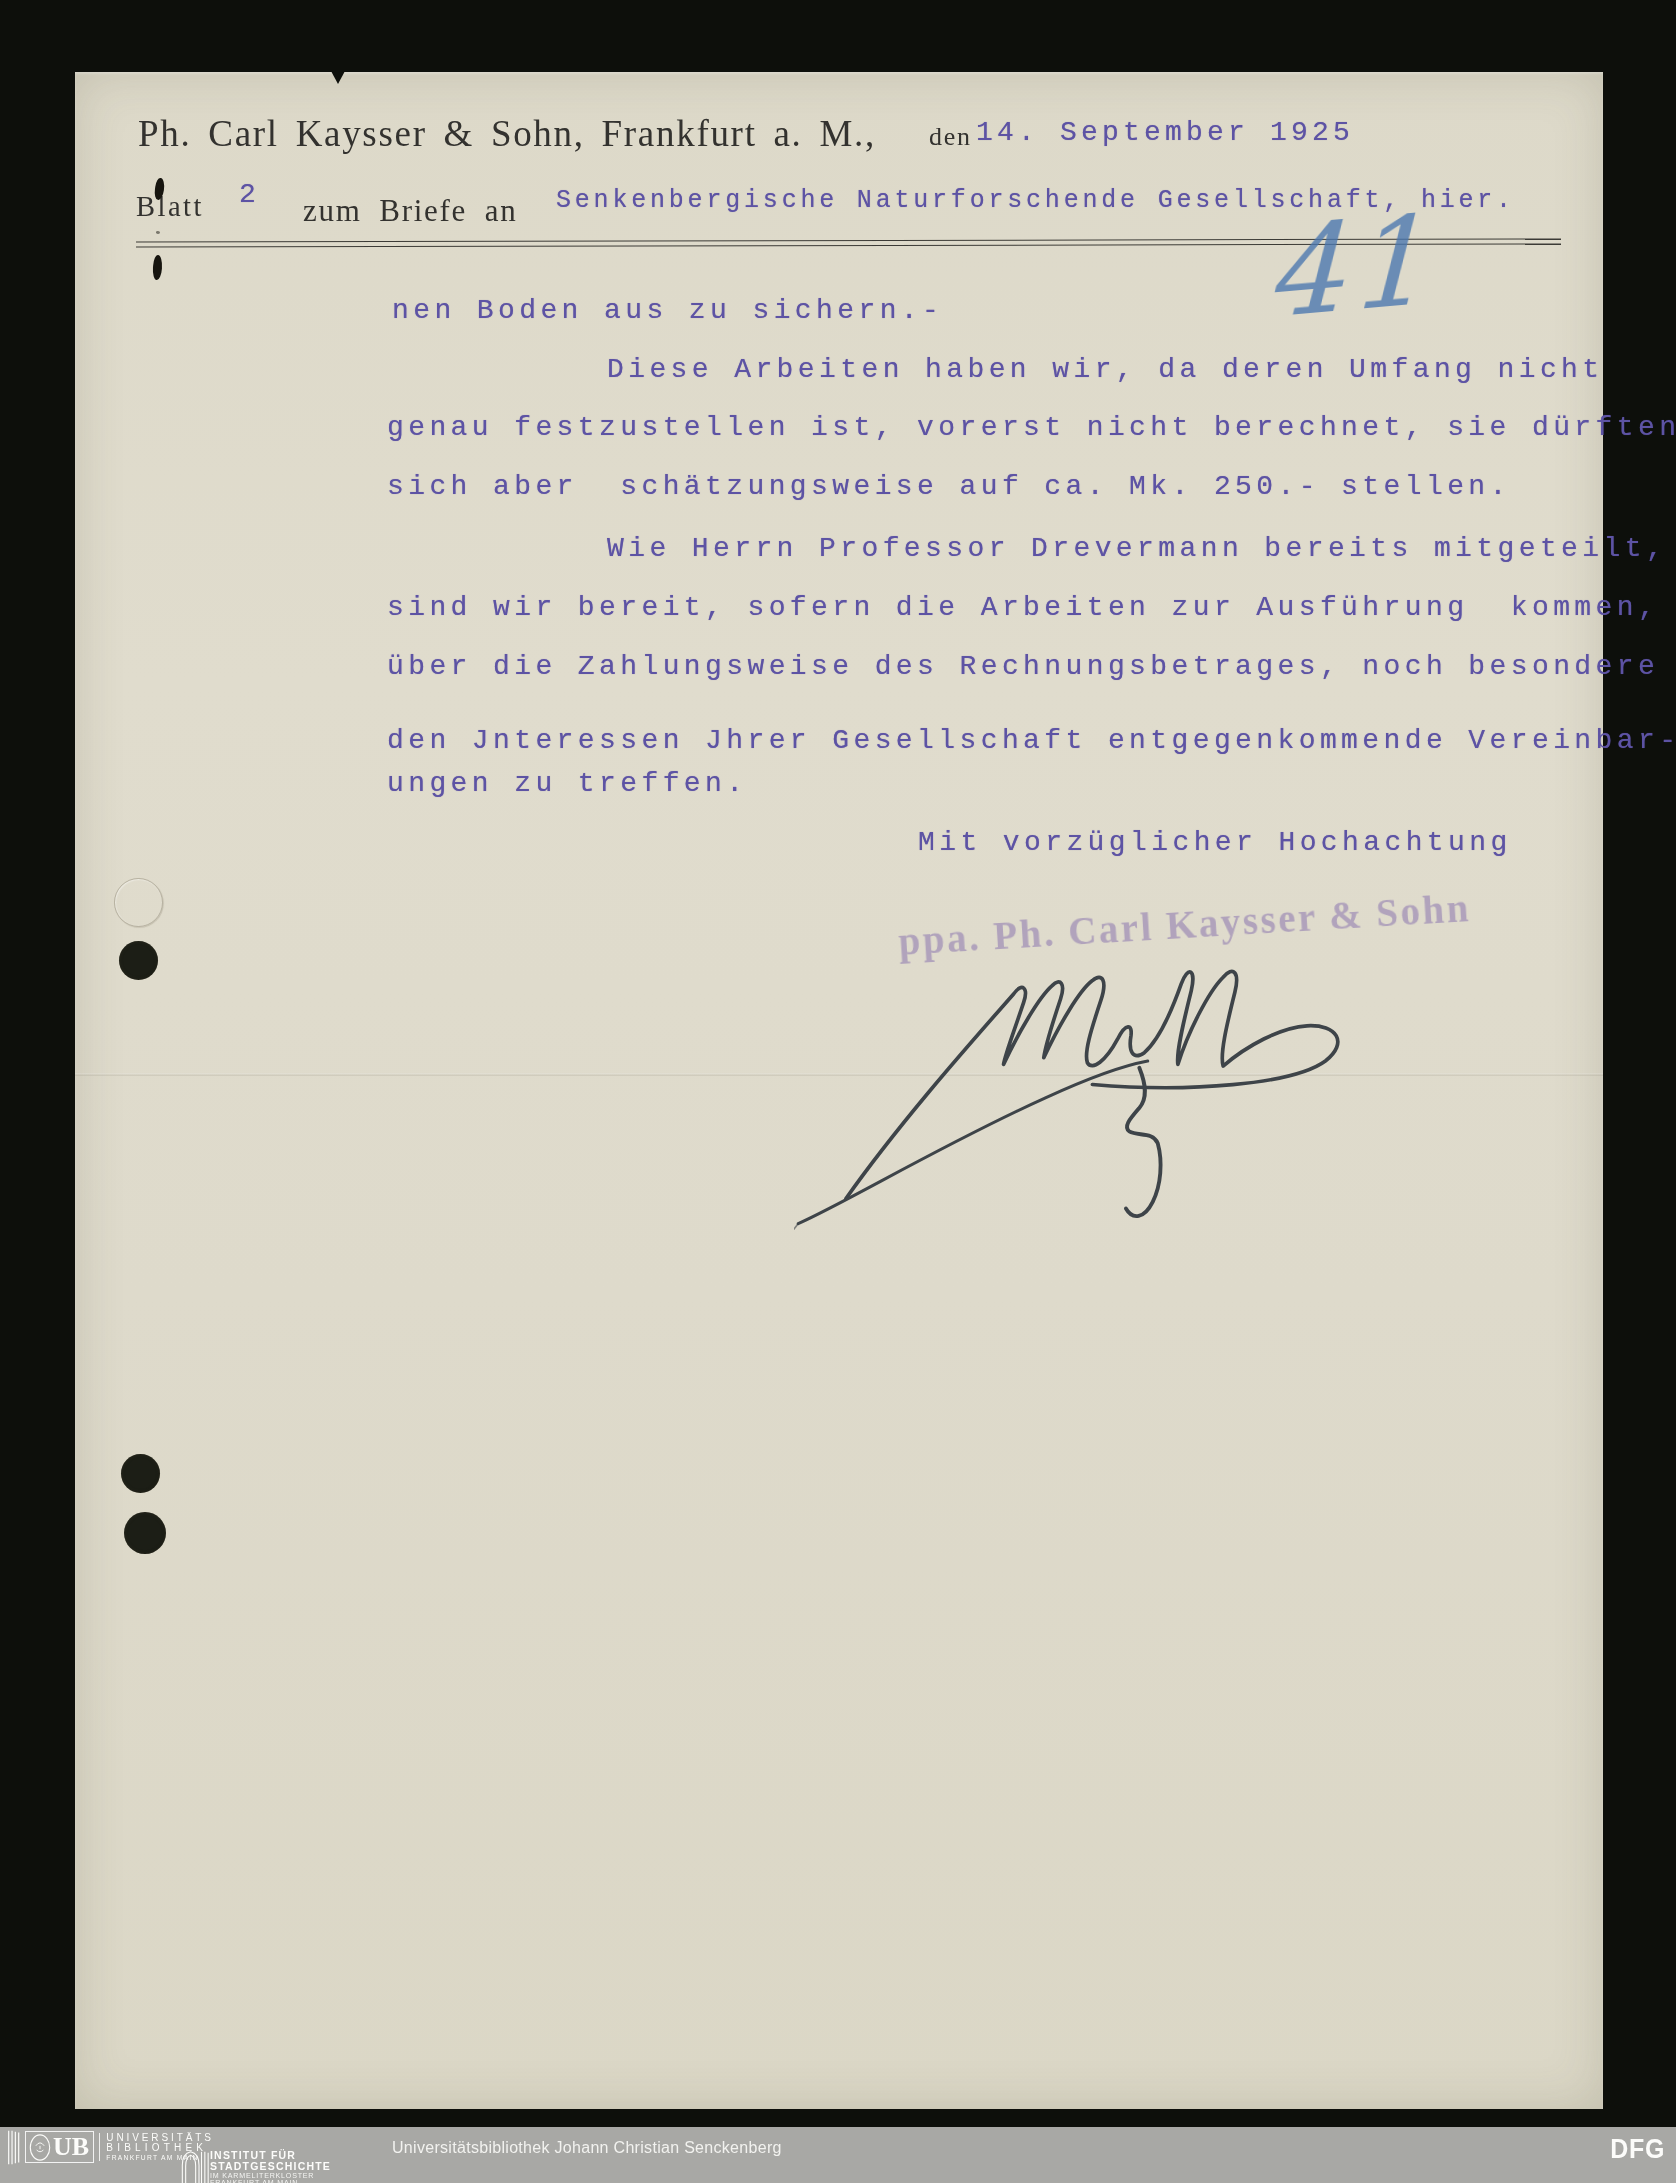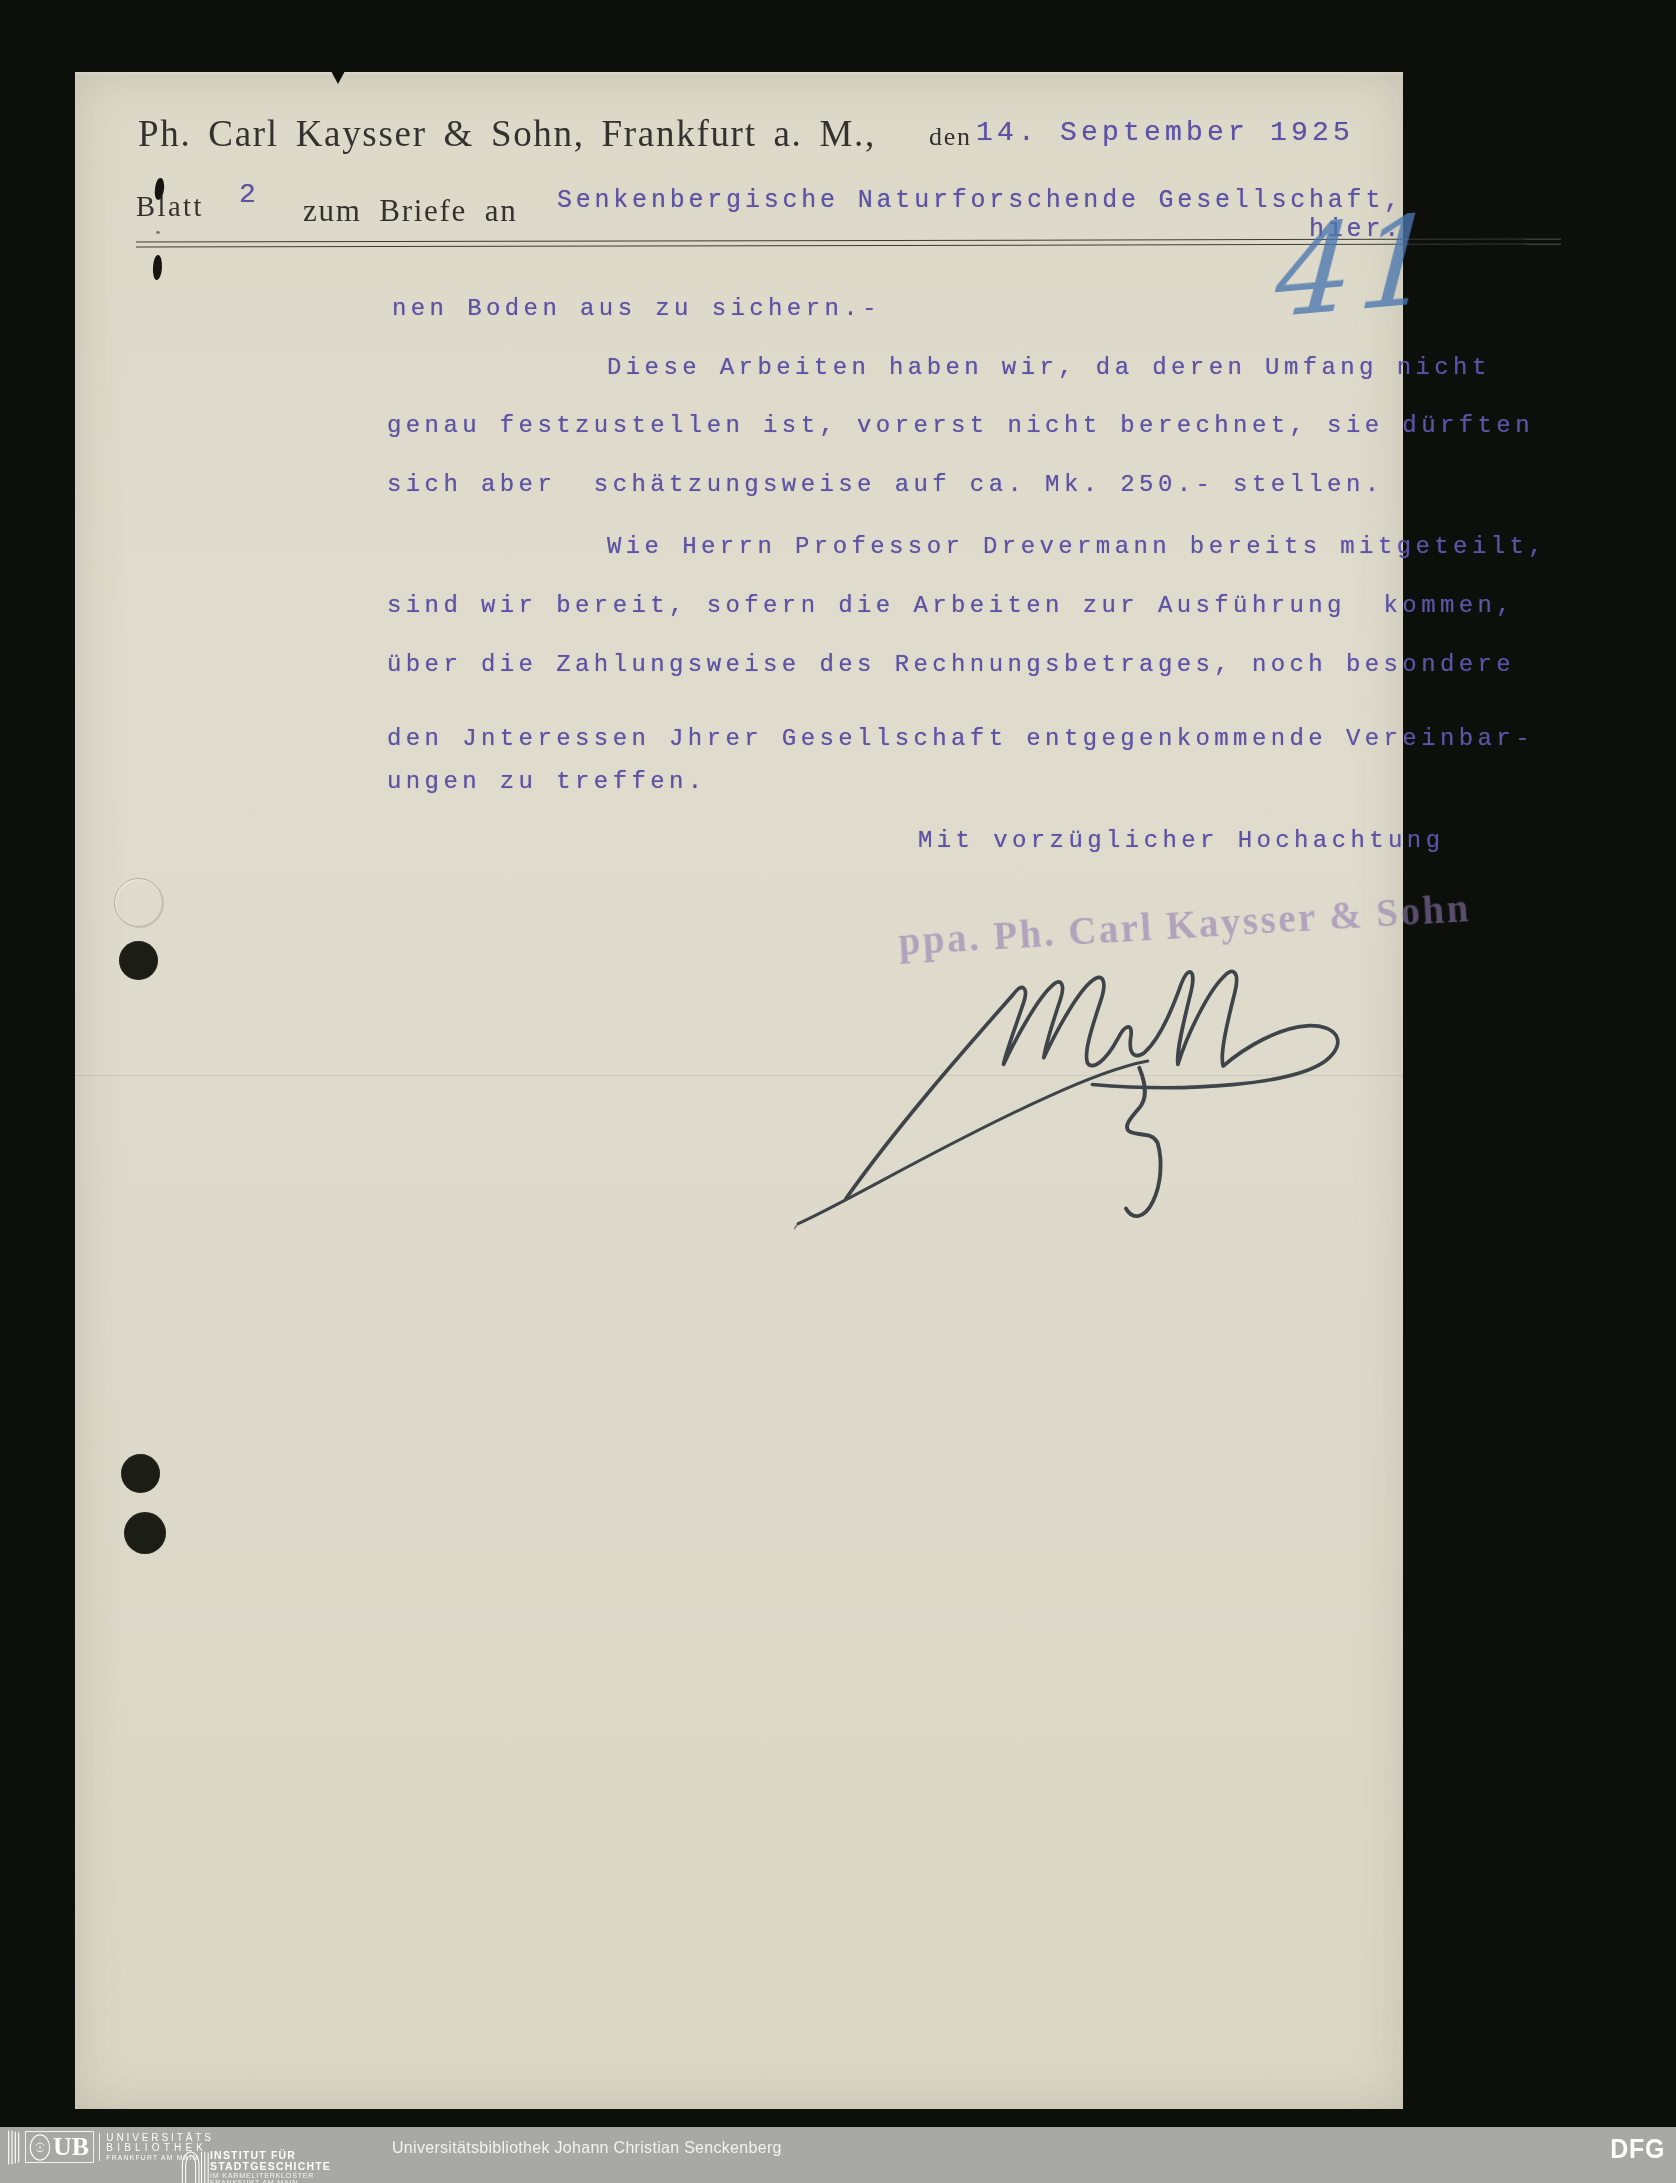--- a/index.html
+++ b/index.html
@@ -3,21 +3,21 @@
 <meta charset="utf-8">
 <style>
   html,body{margin:0;padding:0;}
   body{
     width:1677px;height:2183px;position:relative;overflow:hidden;
     background:#0d0f0b;
     font-family:"Liberation Sans",sans-serif;
   }
   
   .paper{
-    position:absolute;left:75px;top:72px;width:1328px;height:2037px;
+    position:absolute;left:75px;top:72px;width:1528px;height:2037px;
     background:linear-gradient(180deg,#ddd9c9 0%,#e0dccd 30%,#dedacb 60%,#dbd7c6 100%);
     box-shadow:inset 0 0 50px rgba(80,75,55,.18), inset 0 1.7px 2.5px rgba(255,255,255,.4);
   }
   .top-notch{
     position:absolute;left:256px;top:-0.8px;width:0;height:0;
     border-left:7.5px solid transparent;border-right:7.5px solid transparent;
     border-top:13.4px solid #0d0f0b;
   }
   .crease{
     position:absolute;left:0;top:1001px;width:100%;height:2.5px;
@@ -40,21 +40,21 @@
   .rule{
     position:absolute;left:61px;top:168px;width:1425px;height:4.2px;
     border-top:1.7px solid #3c3b36;border-bottom:1.7px solid #3c3b36;
     transform:rotate(-0.12deg);
   }
   .ink-blot{position:absolute;background:#17150f;border-radius:45% 55% 50% 50%;}
   .blot1{left:80px;top:106px;width:9.2px;height:22px;transform:rotate(8deg);}
   .blot2{left:78px;top:183px;width:9.2px;height:25px;transform:rotate(4deg);}
   .blot-dot{left:81px;top:159px;width:4.2px;height:3.4px;opacity:.5;}
   
-  .typed-line{position:absolute;font-size:24px;letter-spacing:4.4px;white-space:pre;}
+  .typed-line{position:absolute;font-size:28px;letter-spacing:4.4px;white-space:pre;}
   
   .page-number{
     position:absolute;left:1201px;top:124px;
     font-family:"DejaVu Serif",serif;font-style:italic;
     font-size:122px;color:#4a77b0;opacity:.78;letter-spacing:5px;
     transform:rotate(-5deg) skewX(-9deg);
     filter:blur(0.3px);
   }
   .stamp{
     position:absolute;left:823px;top:830px;font-family:"Liberation Serif",serif;

